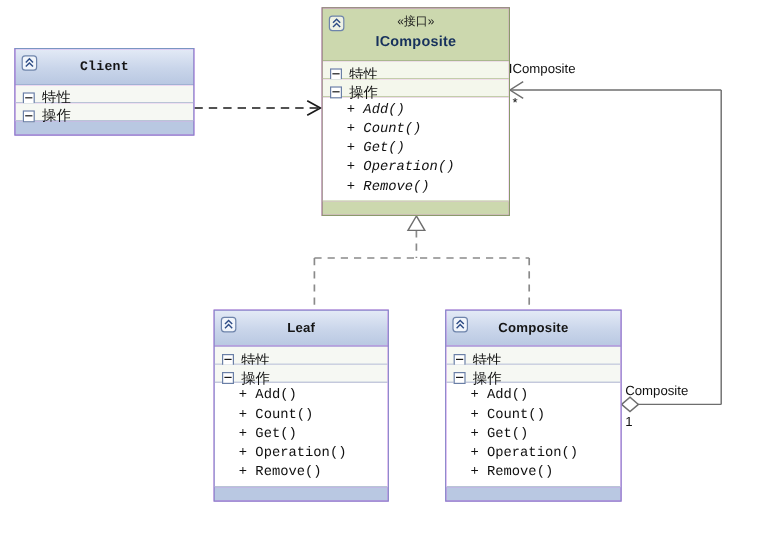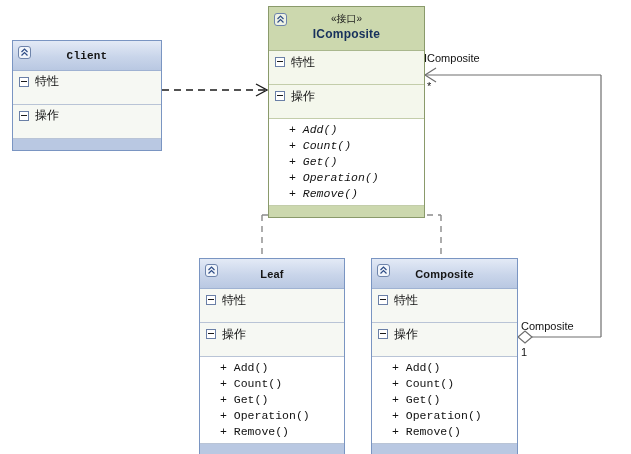--- a/index.html
+++ b/index.html
@@ -92,21 +92,21 @@
     background: #eef2e4;
   }
   .hdr-icon svg { display: block; }
 
   
   .compartment {
     position: relative;
     box-sizing: border-box;
     background: #f6f8f3;
     border-bottom: 1px solid #b9c4d6;
-    height: 34px;
+    height: 15px;
     padding-left: 22px;
   }
   .uml-box.iface .compartment {
     background: #f4f7ec;
     border-bottom: 1px solid #c3cdaa;
   }
   .compartment-label {
     font-size: 12px;
     color: #111111;
     line-height: 22px;
@@ -268,21 +268,21 @@
     <div class="members">
       <div class="member">+ Add()</div>
       <div class="member">+ Count()</div>
       <div class="member">+ Get()</div>
       <div class="member">+ Operation()</div>
       <div class="member">+ Remove()</div>
     </div>
     <div class="box-footer"></div>
   </div>
 
-  <div class="uml-box" style="left:199px; top:258px; width:146px;">
+  <div class="uml-box" style="left:178px; top:258px; width:146px;">
     <div class="box-header">
       <span class="hdr-icon">
         <svg width="11" height="11" viewBox="0 0 11 11">
           <polyline points="2.5,5 5.5,2 8.5,5" fill="none" stroke="#2f4d86" stroke-width="1.2"></polyline>
           <polyline points="2.5,8.5 5.5,5.5 8.5,8.5" fill="none" stroke="#2f4d86" stroke-width="1.2"></polyline>
         </svg>
       </span>
       <span class="box-title">Leaf</span>
     </div>
     <div class="compartment">

